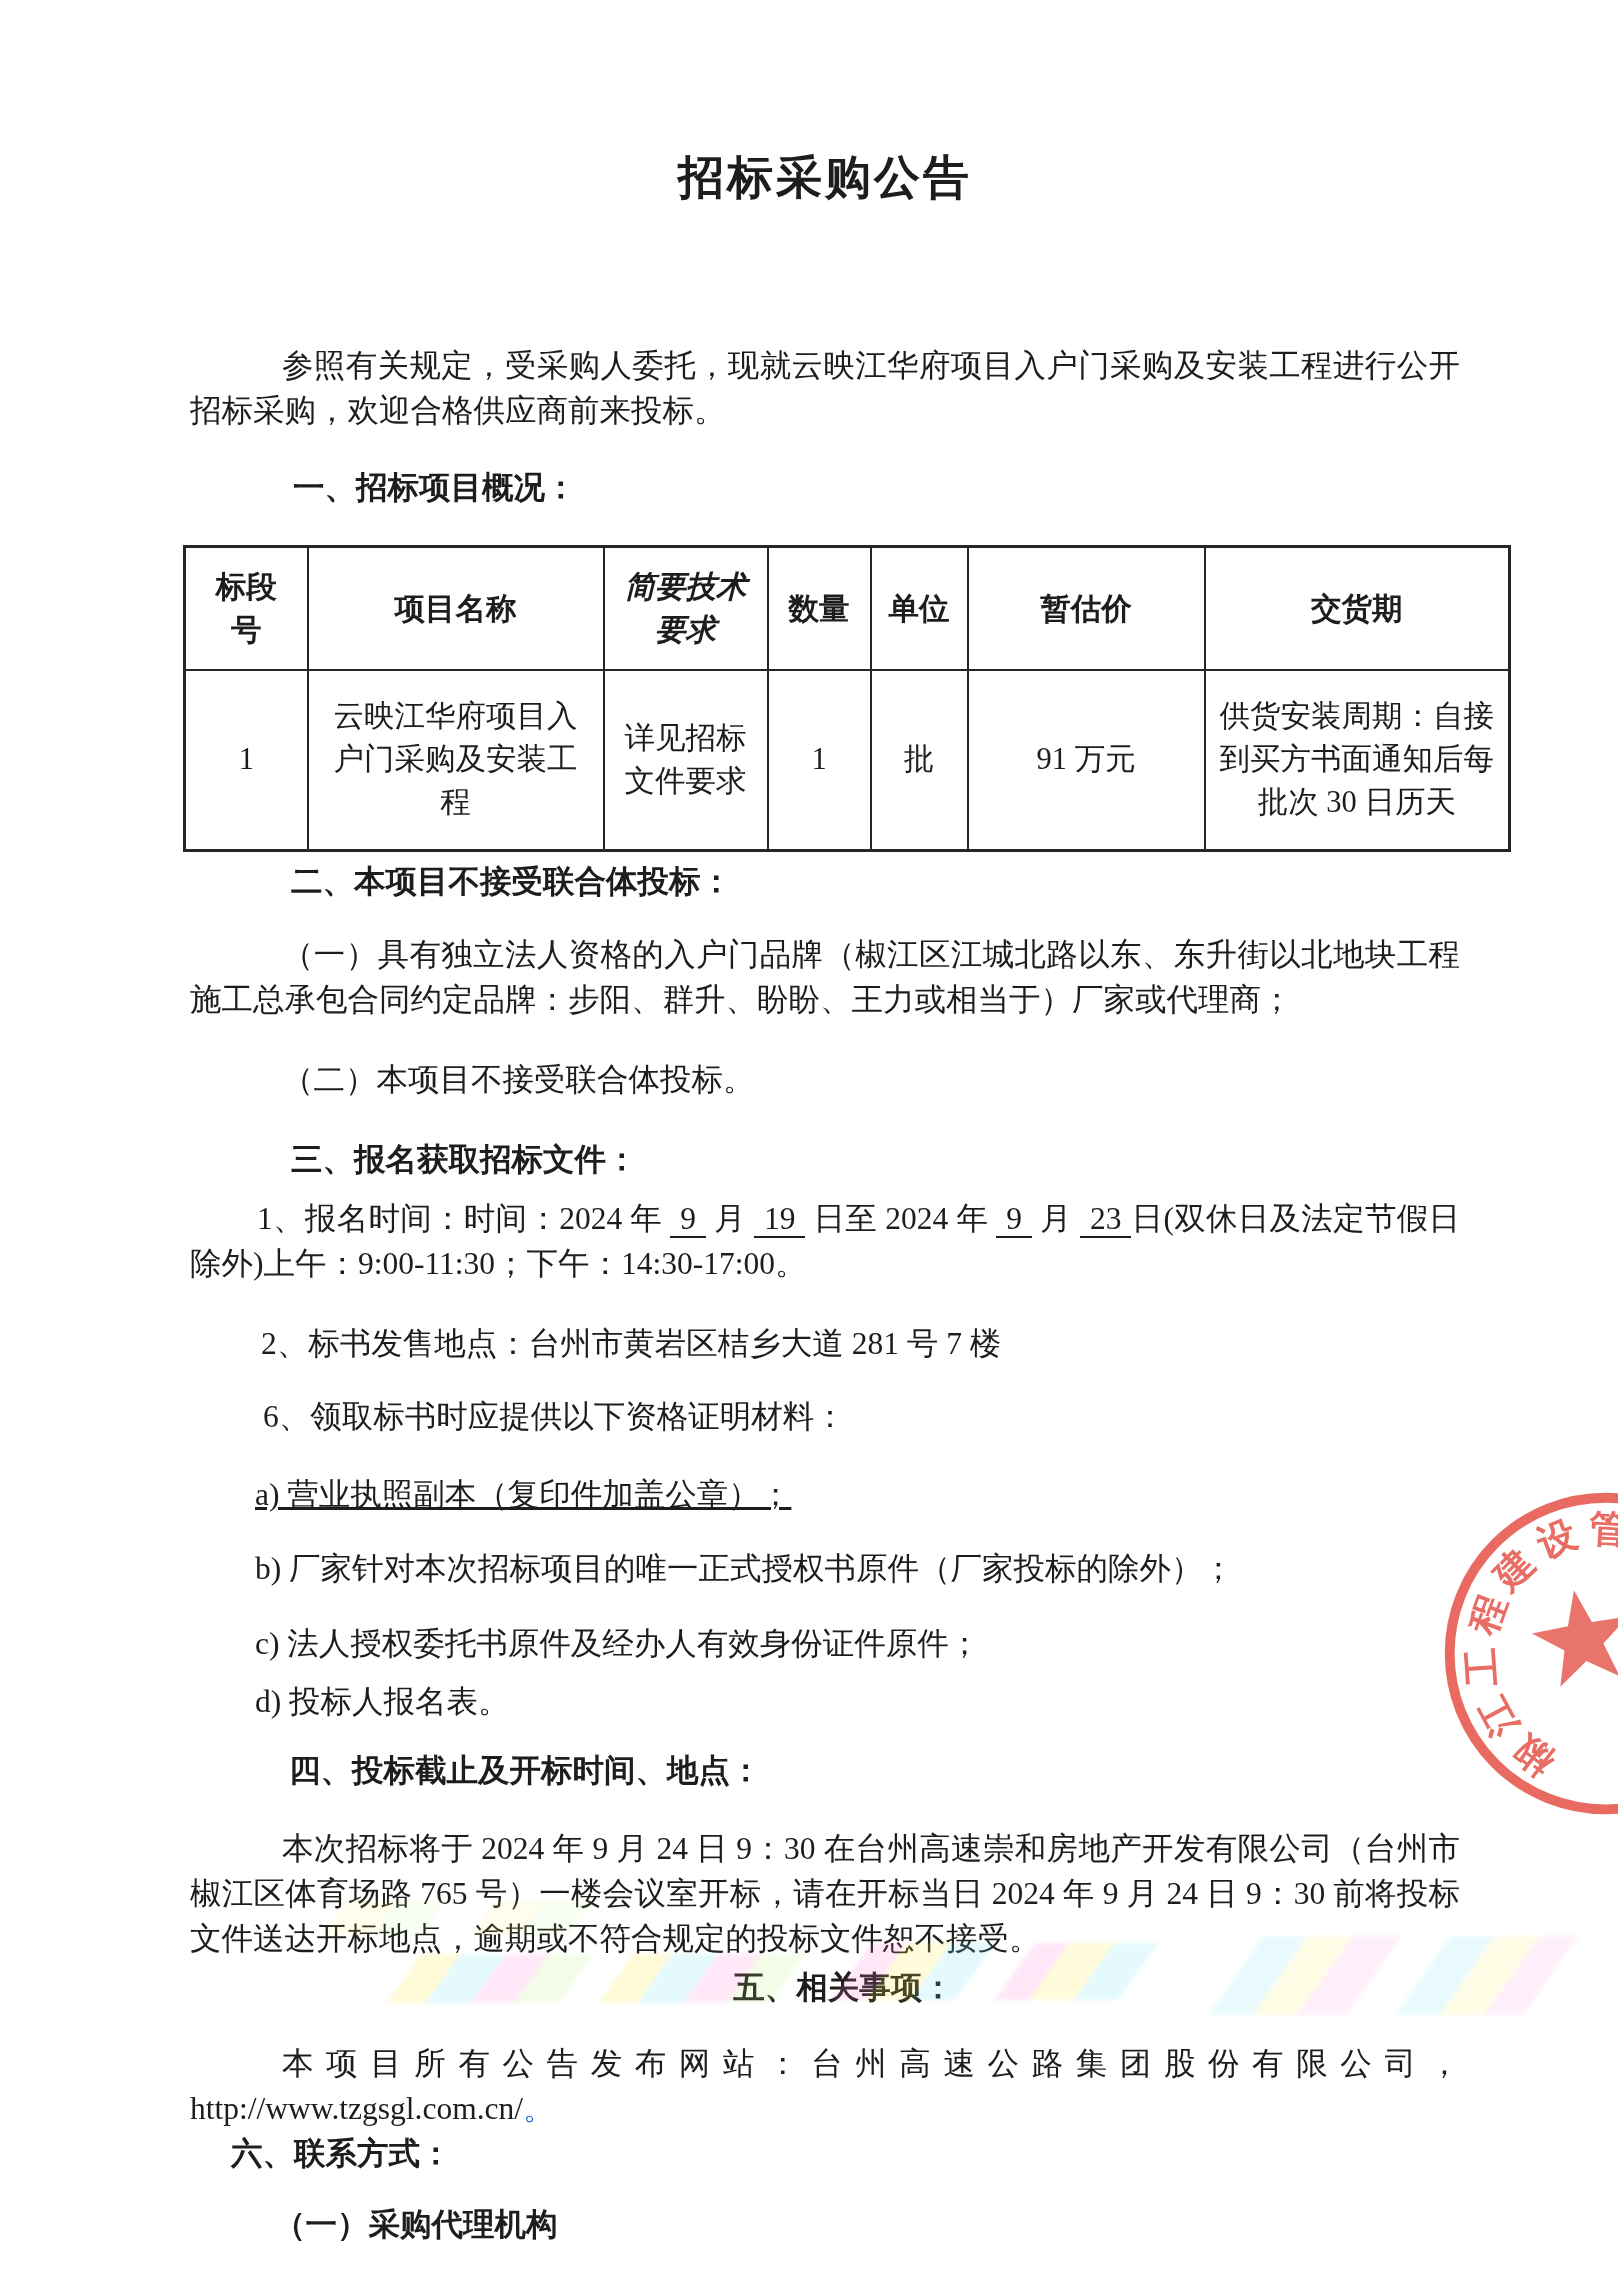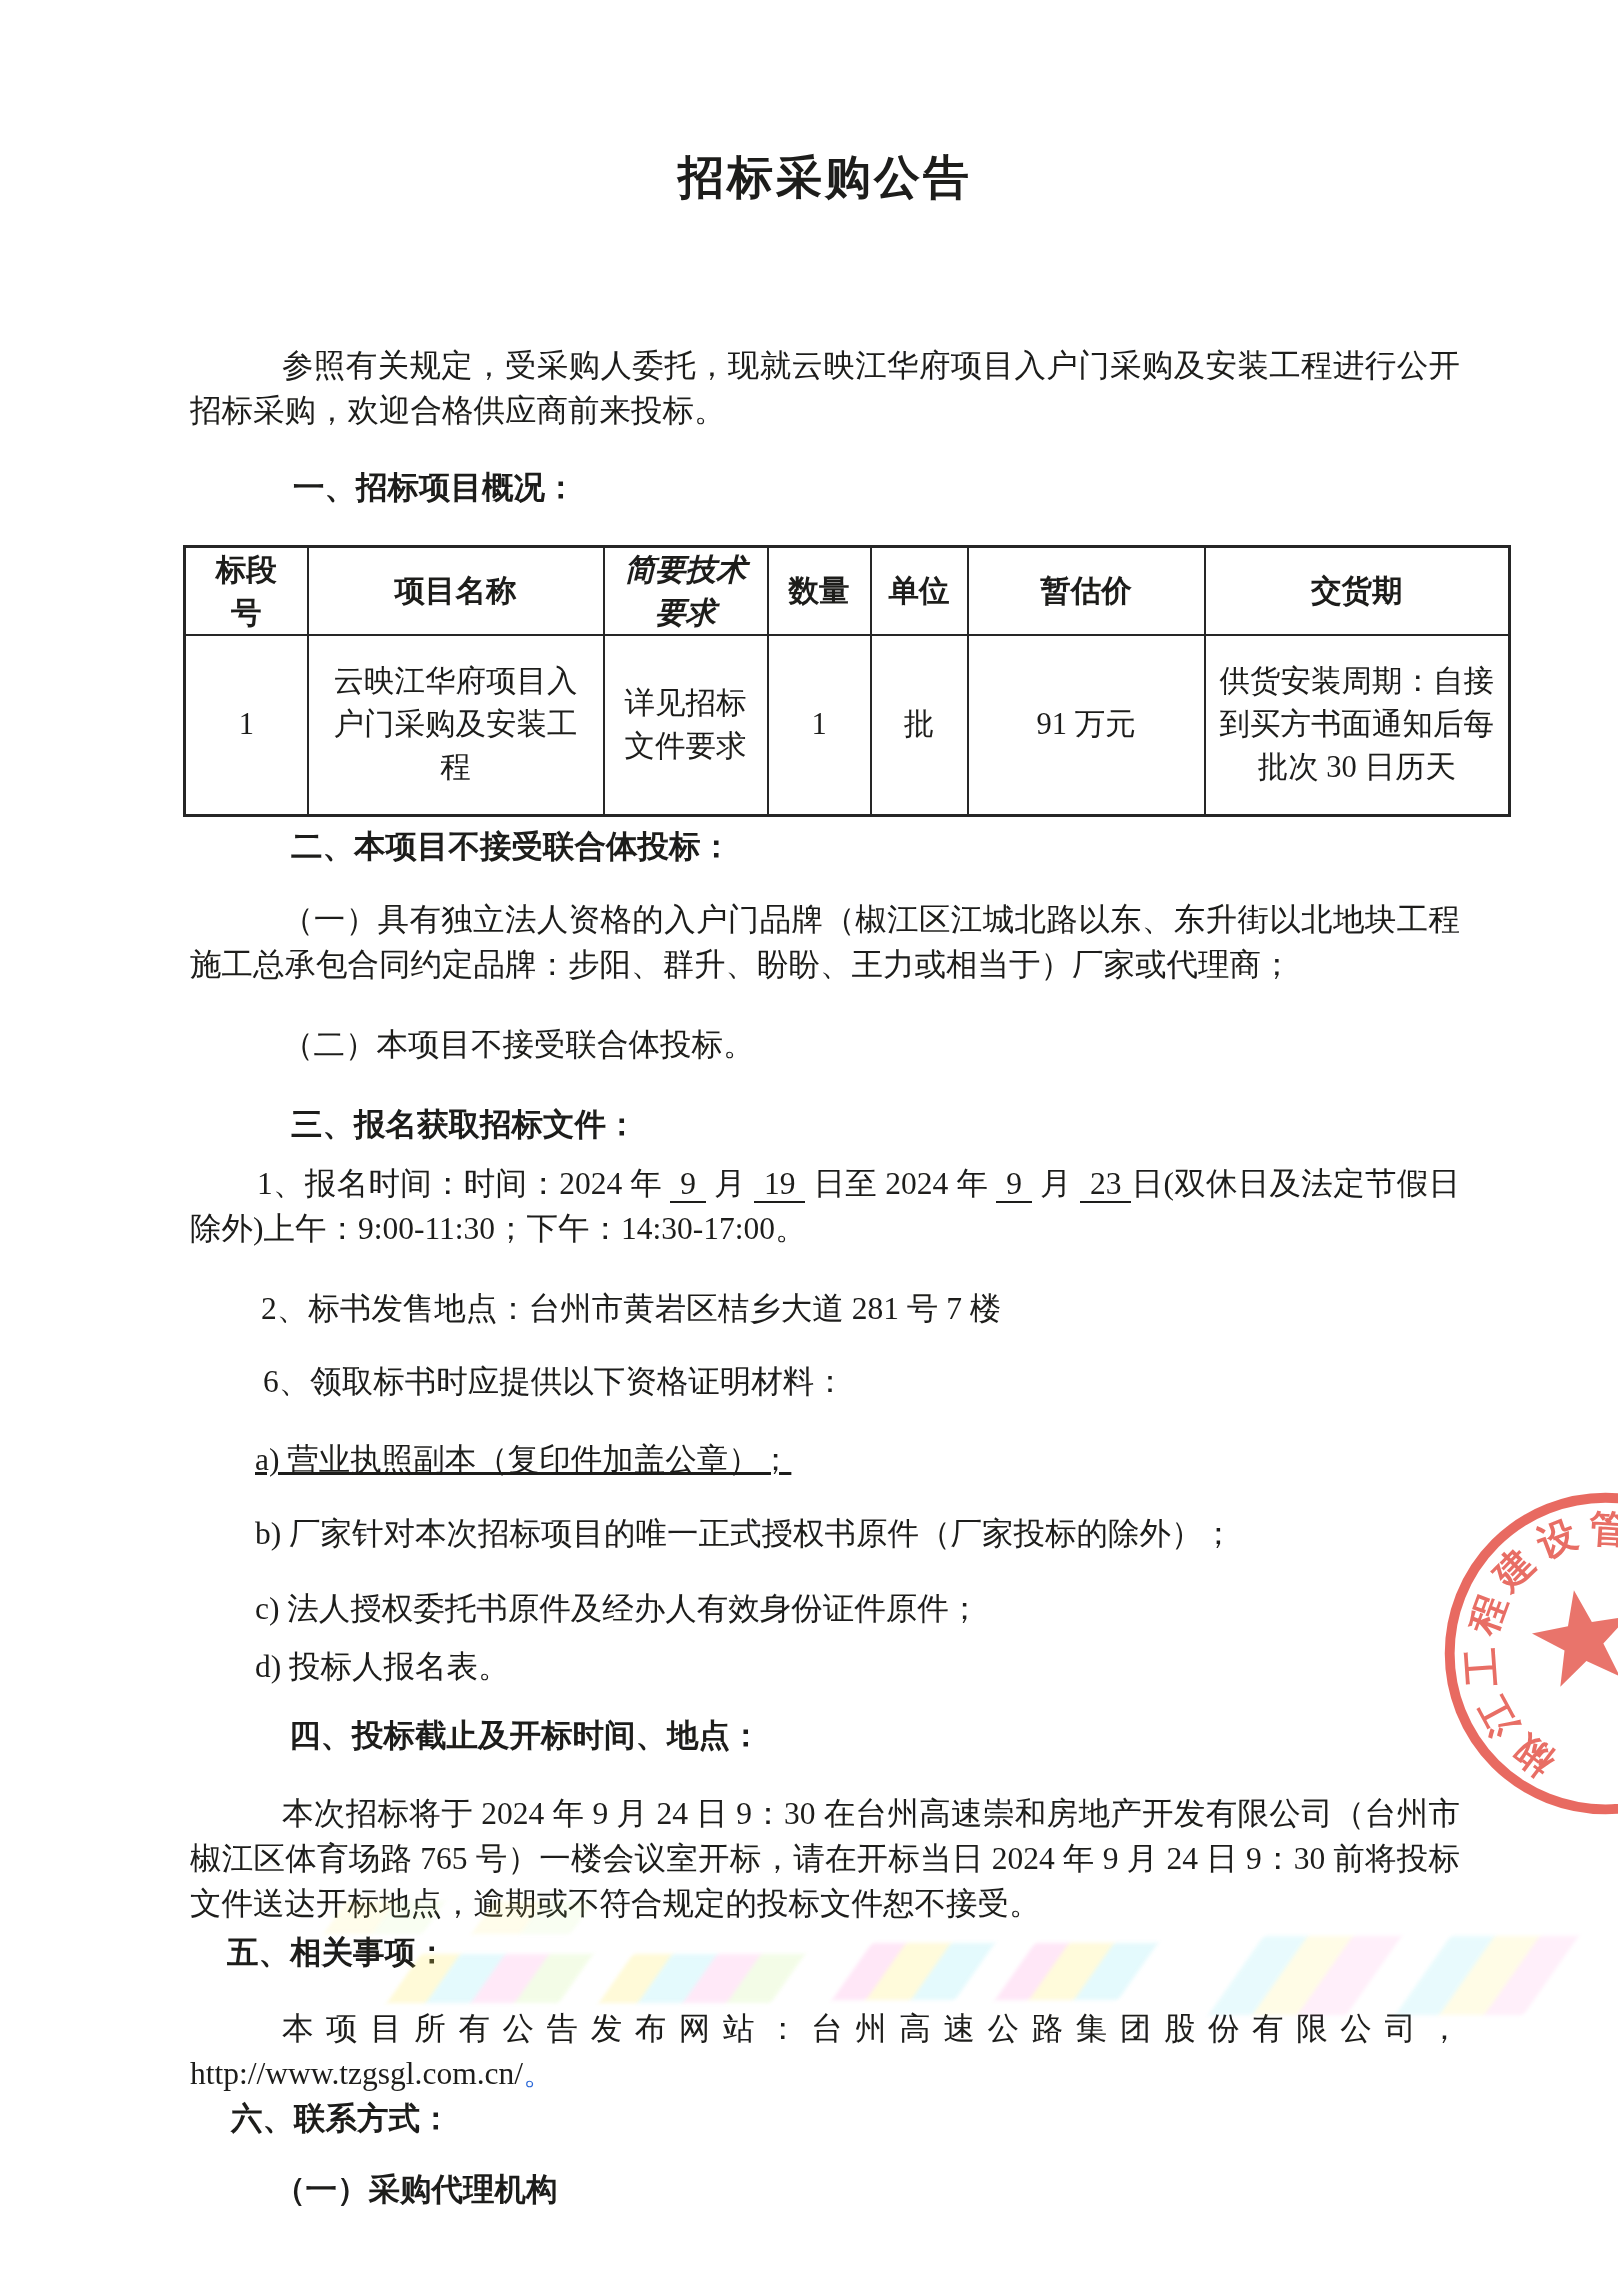--- a/index.html
+++ b/index.html
@@ -23,21 +23,21 @@
   .hd{
     font-family:"Liberation Sans", sans-serif;
     font-weight:bold;font-size:31.5px;line-height:45px;
     text-align:left;
   }
   .p-intro{margin-top:134px;text-indent:92px;}
   .h1{margin:31.5px 0 0 103px;}
   .h2{margin:7.9px 0 0 101px;}
   .h3{margin:35px 0 0 101px;}
   .h4{margin:23.6px 0 0 99px;}
-  .h5{margin:3.9px 0 0 37px;}
+  .h5{margin:3.9px 0 0 37px;text-align:center;}
   .h6{margin:0 0 0 41px;}
   .p-q1{margin-top:27.6px;text-indent:92px;}
   .p-q2{margin-top:35px;text-indent:92px;}
   .p-i1{margin-top:13.8px;text-indent:67px;}
   .p-i2{margin-top:35px;text-indent:71px;}
   .p-i3{margin-top:28.6px;text-indent:73px;}
   .p-ia{margin-top:33px;text-indent:65px;text-decoration:underline;}
   .p-ib{margin-top:28.6px;text-indent:65px;}
   .p-ic{margin-top:30.5px;text-indent:65px;}
   .p-id{margin-top:13px;text-indent:65px;}
@@ -116,21 +116,21 @@
         <colgroup>
           <col style="width:123px">
             <col style="width:296px">
             <col style="width:164px">
           <col style="width:103px">
             <col style="width:97px">
             <col style="width:237px">
           <col style="width:305px">
         </colgroup>
         <tbody>
-            <tr style="height:89px">
+            <tr style="height:124px">
           <th class="c-seg">标段号</th>
           <th>项目名称</th>
           <th class="c-tech">简要技术要求</th>
           <th>数量</th>
           <th>单位</th>
           <th>暂估价</th>
           <th>交货期</th>
         </tr>
         <tr style="height:180px">
           <td>1</td>

